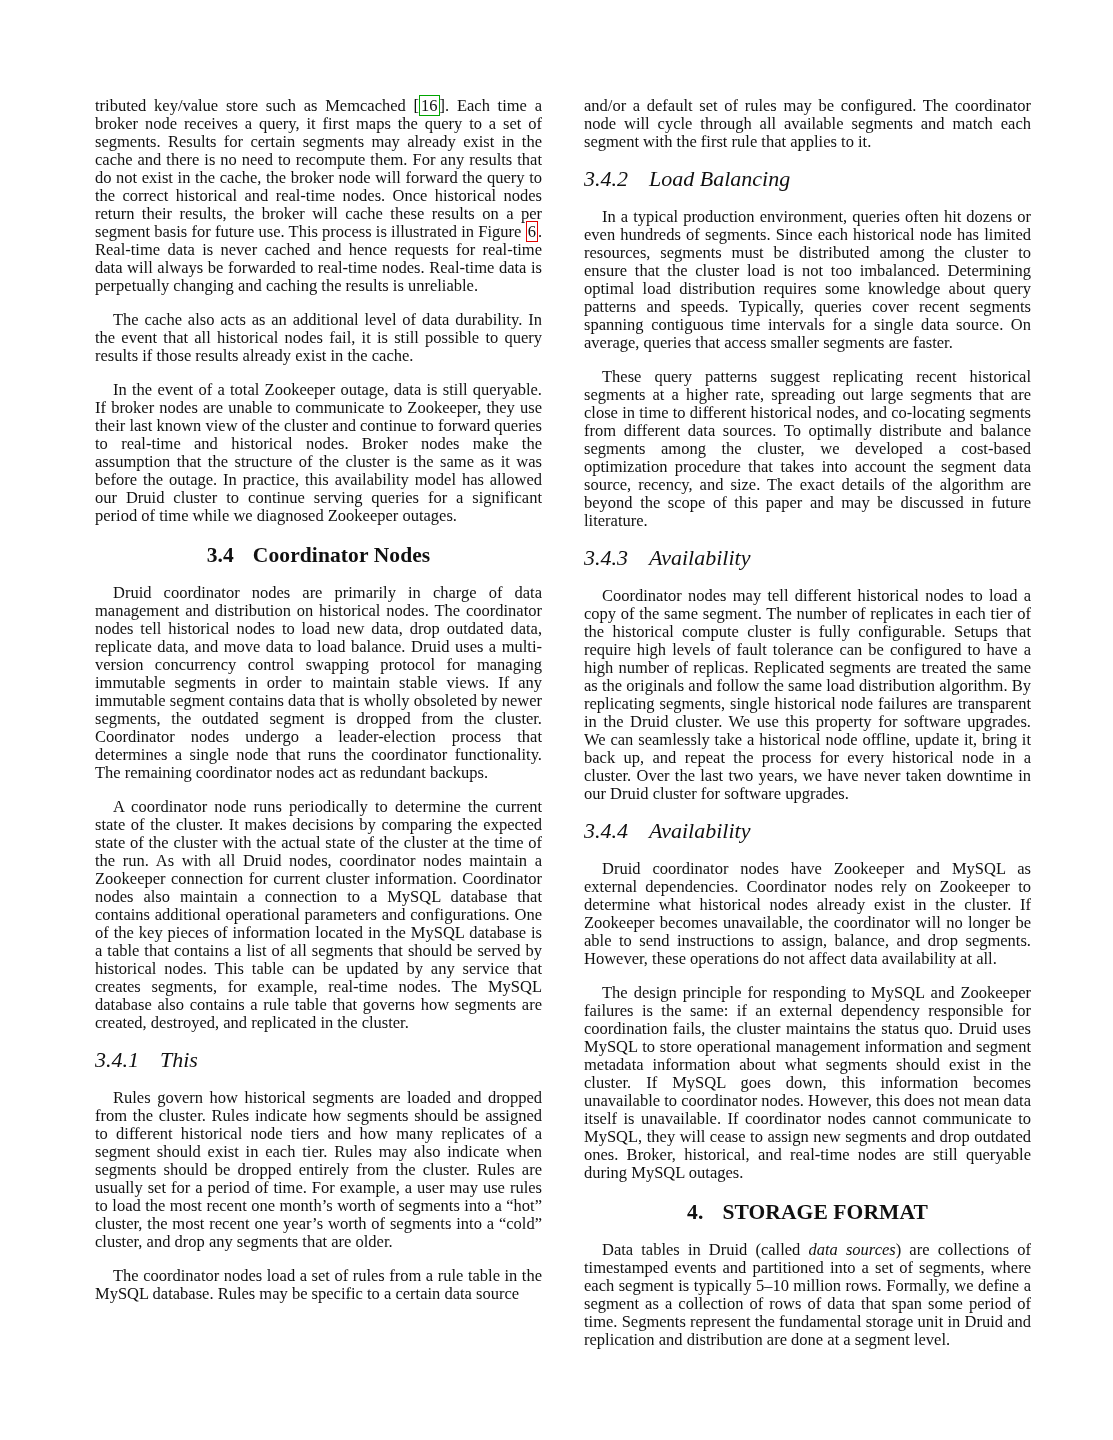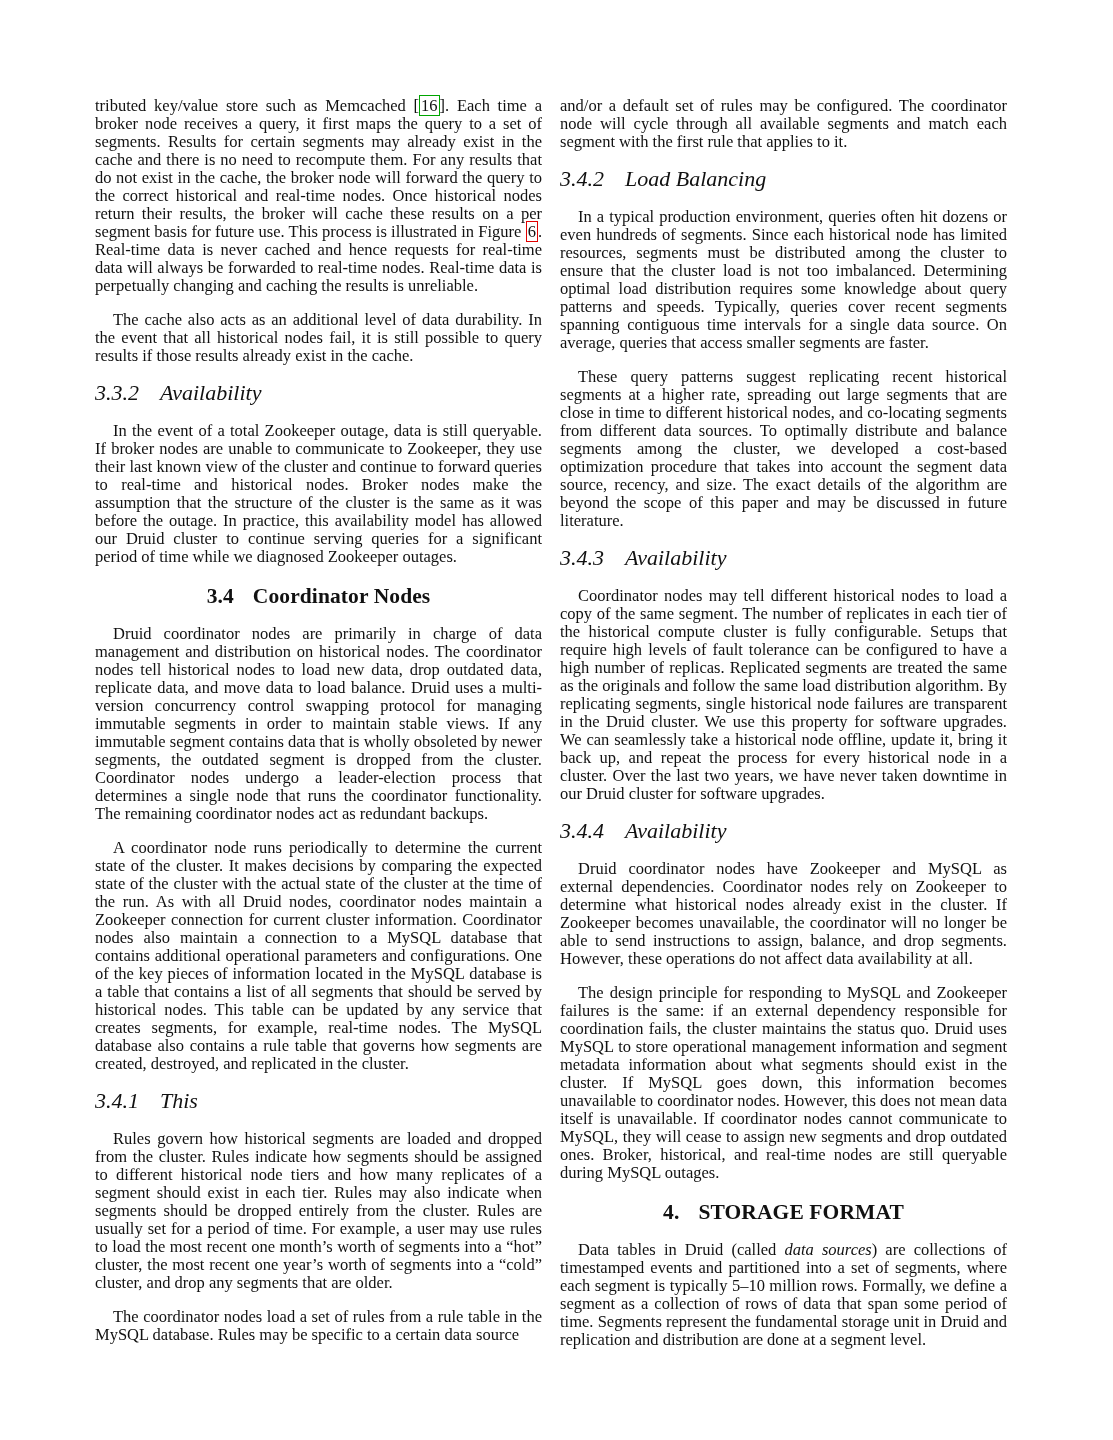--- a/index.html
+++ b/index.html
@@ -19,21 +19,21 @@
     height:1440px;
     background:#ffffff;
     overflow:hidden;
   }
   .col{
     position:absolute;
     top:97px;
     width:447px;
   }
   .col-left{left:95px;}
-  .col-right{left:560px;}
+  .col-right{left:584px;}
   p.body{
     margin:0;
     font-size:16.5px;
     line-height:18px;
     text-align:justify;
     text-justify:inter-word;
   }
   p.body.indent{text-indent:18px;margin-top:16px;}
   h2{
     font-size:21.5px;
@@ -58,21 +58,20 @@
   .cite-red{border-color:var(--red);}
   .it{font-style:italic;}
 </style>
 </head>
 <body>
 
 <div class="page" style="background: rgb(255, 255, 255);">
   <div class="col col-left">
       <p class="body"><span>tributed key/value store such as Memcached [</span><span class="cite">16</span><span>]. Each time a broker node receives a query, it first maps the query to a set of segments. Results for certain segments may already exist in the cache and there is no need to recompute them. For any results that do not exist in the cache, the broker node will forward the query to the correct historical and real-time nodes. Once historical nodes return their results, the broker will cache these results on a per segment basis for future use. This process is illustrated in Figure </span><span class="cite cite-red">6</span><span>. Real-time data is never cached and hence requests for real-time data will always be forwarded to real-time nodes. Real-time data is perpetually changing and caching the results is unreliable.</span></p>
       <p class="body indent"><span>The cache also acts as an additional level of data durability. In the event that all historical nodes fail, it is still possible to query results if those results already exist in the cache.</span></p>
-      <h3><span class="num">3.3.2</span><span>Availability</span></h3>
       <p class="body indent"><span>In the event of a total Zookeeper outage, data is still queryable. If broker nodes are unable to communicate to Zookeeper, they use their last known view of the cluster and continue to forward queries to real-time and historical nodes. Broker nodes make the assumption that the structure of the cluster is the same as it was before the outage. In practice, this availability model has allowed our Druid cluster to continue serving queries for a significant period of time while we diagnosed Zookeeper outages.</span></p>
       <h2><span class="num">3.4</span><span>Coordinator Nodes</span></h2>
       <p class="body indent"><span>Druid coordinator nodes are primarily in charge of data management and distribution on historical nodes. The coordinator nodes tell historical nodes to load new data, drop outdated data, replicate data, and move data to load balance. Druid uses a multi-version concurrency control swapping protocol for managing immutable segments in order to maintain stable views. If any immutable segment contains data that is wholly obsoleted by newer segments, the outdated segment is dropped from the cluster. Coordinator nodes undergo a leader-election process that determines a single node that runs the coordinator functionality. The remaining coordinator nodes act as redundant backups.</span></p>
       <p class="body indent"><span>A coordinator node runs periodically to determine the current state of the cluster. It makes decisions by comparing the expected state of the cluster with the actual state of the cluster at the time of the run. As with all Druid nodes, coordinator nodes maintain a Zookeeper connection for current cluster information. Coordinator nodes also maintain a connection to a MySQL database that contains additional operational parameters and configurations. One of the key pieces of information located in the MySQL database is a table that contains a list of all segments that should be served by historical nodes. This table can be updated by any service that creates segments, for example, real-time nodes. The MySQL database also contains a rule table that governs how segments are created, destroyed, and replicated in the cluster.</span></p>
       <h3><span class="num">3.4.1</span><span>This</span></h3>
       <p class="body indent"><span>Rules govern how historical segments are loaded and dropped from the cluster. Rules indicate how segments should be assigned to different historical node tiers and how many replicates of a segment should exist in each tier. Rules may also indicate when segments should be dropped entirely from the cluster. Rules are usually set for a period of time. For example, a user may use rules to load the most recent one month’s worth of segments into a “hot” cluster, the most recent one year’s worth of segments into a “cold” cluster, and drop any segments that are older.</span></p>
       <p class="body indent"><span>The coordinator nodes load a set of rules from a rule table in the MySQL database. Rules may be specific to a certain data source</span></p>
     </div>
   <div class="col col-right">
       <p class="body"><span>and/or a default set of rules may be configured. The coordinator node will cycle through all available segments and match each segment with the first rule that applies to it.</span></p>

